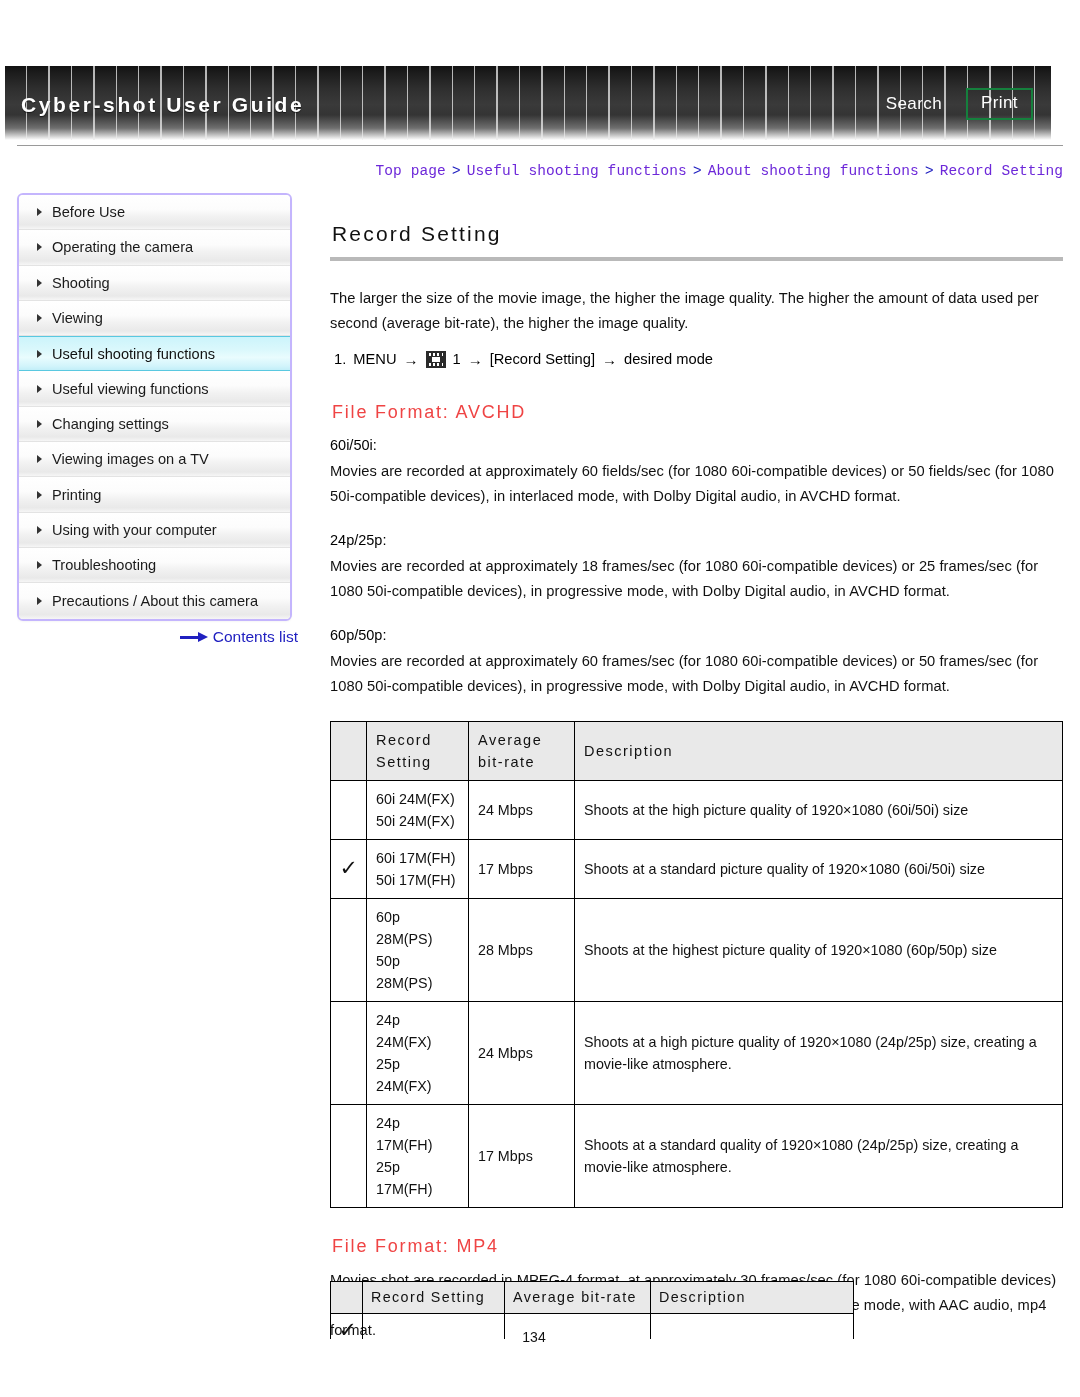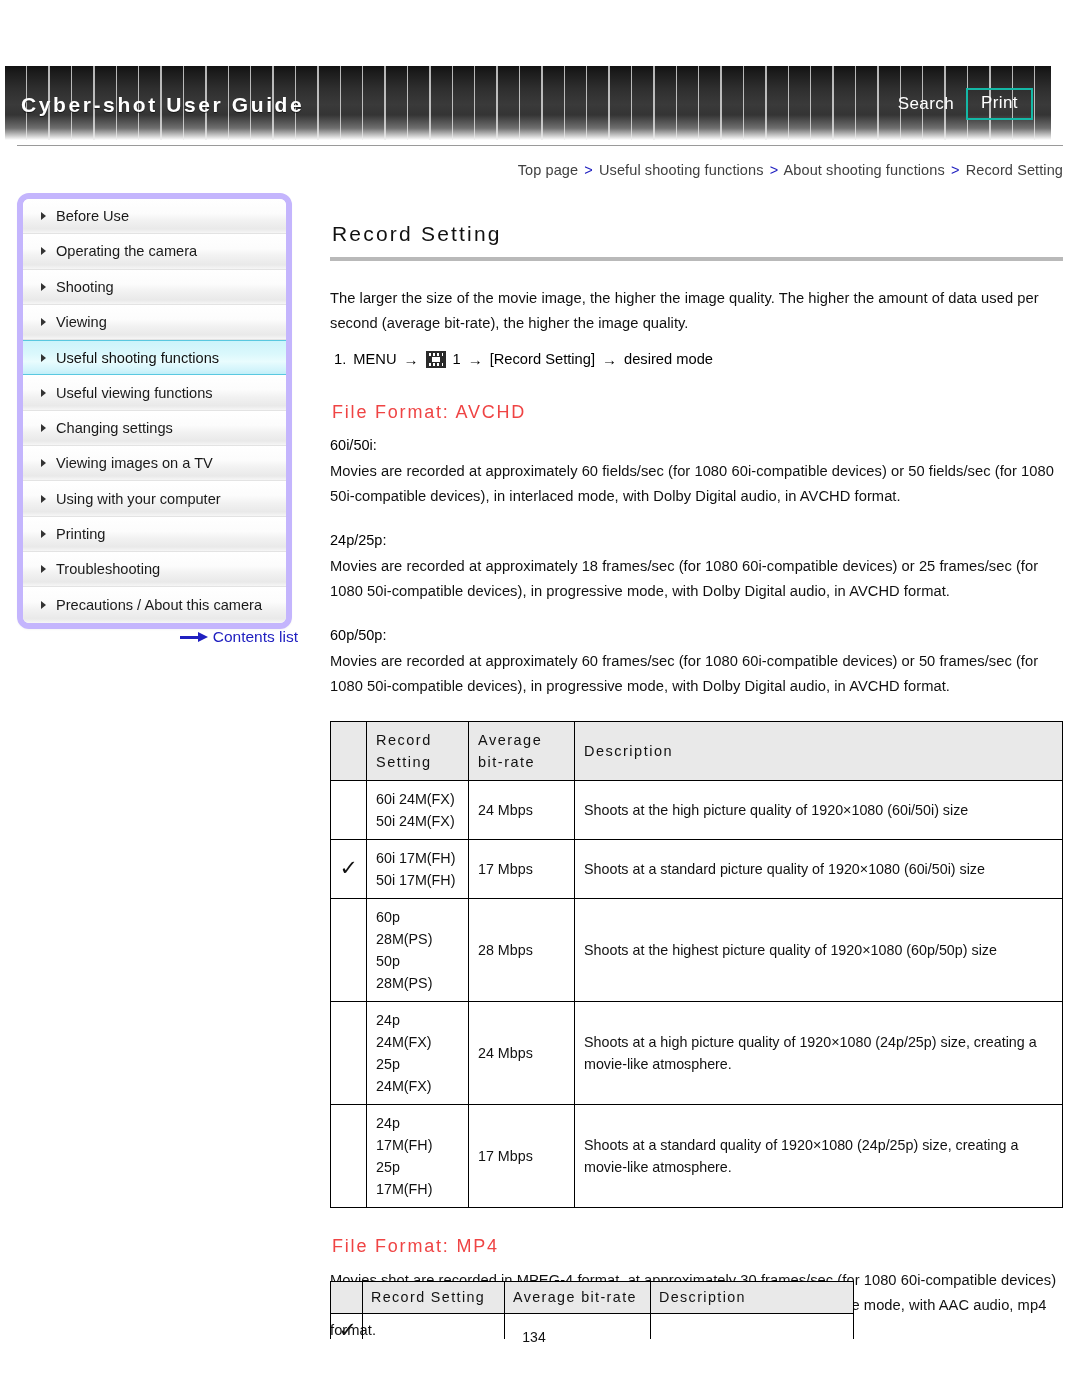--- a/index.html
+++ b/index.html
@@ -55,34 +55,34 @@
     letter-spacing: 2.6px;
     font-weight: bold;
     white-space: nowrap;
     text-shadow: 0 1px 1px rgba(0,0,0,0.6);
   }
   .header-actions {
     position: absolute;
     right: 18px; top: 22px;
     display: flex;
     align-items: center;
-    gap: 12px;
+    gap: 24px;
   }
   .search-link {
     color: #ffffff;
     font-size: 17px;
     letter-spacing: 0.4px;
     text-decoration: none;
     cursor: pointer;
   }
   .print-btn {
     color: #ffffff;
     font-size: 17px;
     letter-spacing: 0.4px;
-    border: 2px solid #14b8a6;
+    border: 2px solid #15803d;
     background: transparent;
     padding: 3px 13px 5px 13px;
     cursor: pointer;
     font-family: "Liberation Sans", sans-serif;
     line-height: 1.15;
   }
   .header-rule {
     position: absolute;
     left: 17px; top: 145px;
     width: 1046px; height: 1px;
@@ -92,30 +92,30 @@
   
   .breadcrumb {
     position: absolute;
     right: 17px; top: 162px;
     font-size: 14.5px;
     color: #2020c0;
     white-space: nowrap;
     letter-spacing: 0.1px;
   }
   .breadcrumb .sep { color: #2020c0; padding: 0 2px; }
-  .breadcrumb .crumb { color: #404040; text-decoration: none; cursor: pointer; }
+  .breadcrumb .crumb { color: #6d28d9; text-decoration: none; cursor: pointer; font-family: Liberation Mono, monospace; }
 
   
   .sidebar {
     position: absolute;
     left: 17px; top: 193px;
     width: 275px;
     background: #fdfdfd;
-    border: 6px solid #c4b5fd;
-    border-radius: 12px;
+    border: 2px solid #c4b5fd;
+    border-radius: 6px;
     overflow: hidden;
     box-shadow: 0 1px 2px rgba(0,0,0,0.04);
   }
   .nav-item {
     position: relative;
     height: 35.3px;
     display: flex;
     align-items: center;
     padding-left: 18px;
     font-size: 14.6px;
@@ -385,25 +385,25 @@
   <div class="nav-item">
     <span class="nav-arrow"></span>
     <span>Changing settings</span>
   </div>
   <div class="nav-item">
     <span class="nav-arrow"></span>
     <span>Viewing images on a TV</span>
   </div>
   <div class="nav-item">
     <span class="nav-arrow"></span>
+    <span>Printing</span>
+  </div>
+  <div class="nav-item">
+    <span class="nav-arrow"></span>
     <span>Using with your computer</span>
-  </div>
-  <div class="nav-item">
-    <span class="nav-arrow"></span>
-    <span>Printing</span>
   </div>
   <div class="nav-item">
     <span class="nav-arrow"></span>
     <span>Troubleshooting</span>
   </div>
   <div class="nav-item">
     <span class="nav-arrow"></span>
     <span>Precautions / About this camera</span>
   </div>
 </nav>

